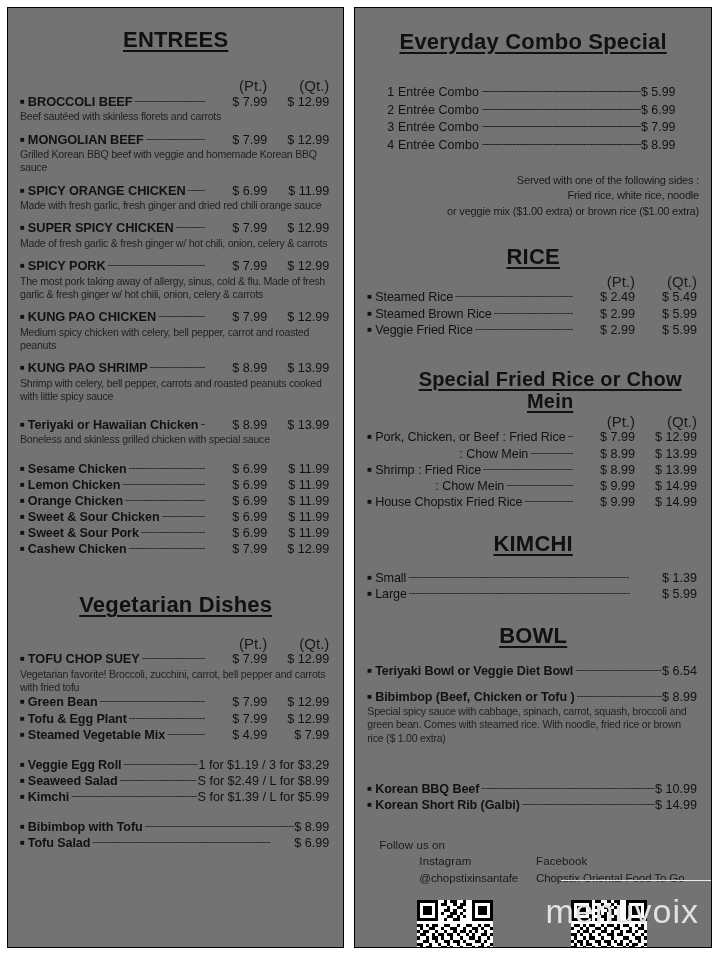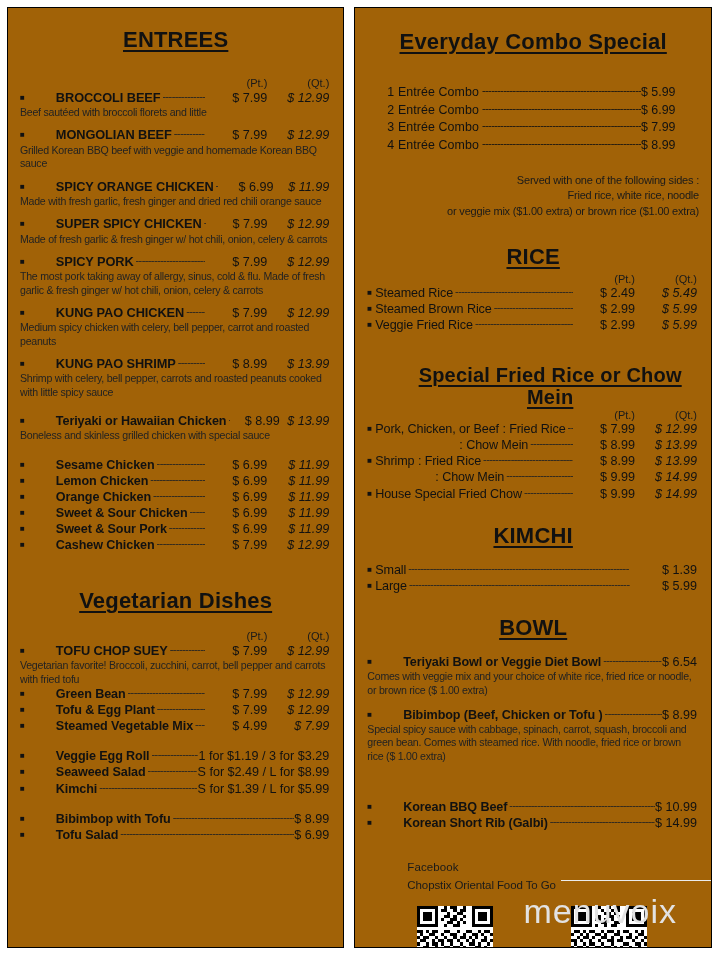--- a/index.html
+++ b/index.html
@@ -21,21 +21,21 @@
     display: flex;
     box-sizing: border-box;
     padding: 7px 8px 12px 7px;
     gap: 10px;
   }
   .panel {
     border: 1.6px solid #000;
     box-sizing: border-box;
     position: relative;
     overflow: hidden;
-    background: #a16207;
+    background: #737373;
   }
   .panel-left { width: 348px; padding: 8px 12px 0 12px; }
   .panel-right { width: 369px; padding: 8px 12px 0 12px; }
 
   
   h2.section-title {
     font-size: 21px;
     font-weight: bold;
     text-align: center;
     text-decoration: underline;
@@ -55,21 +55,21 @@
   .spacer-14 { height: 14px; }
   .spacer-18 { height: 18px; }
   .spacer-22 { height: 22px; }
   .spacer-26 { height: 26px; }
   .spacer-30 { height: 30px; }
   .spacer-36 { height: 36px; }
 
   
   .ptqt {
     display: flex;
-    font-size: 11px;
+    font-size: 15px;
     line-height: 1.05;
     color: #1a1a1a;
   }
   .ptqt .grow { flex: 1; }
   .ptqt .c1 { width: 62px; text-align: right; }
   .ptqt .c2 { width: 62px; text-align: right; padding-right: 2px; }
 
   
   .row {
     display: flex;
@@ -81,35 +81,34 @@
   .row .bullet {
     font-size: 8px;
     line-height: 1;
     margin-right: 3px;
     position: relative;
     top: -2px;
   }
   .row .nm {
     font-weight: bold;
     letter-spacing: -0.1px;
-    margin-left: 28px;
   }
   .row .nm-plain { font-weight: normal; letter-spacing: -0.1px; }
   .row .lead {
     flex: 1;
     overflow: hidden;
     font-size: 11px;
     letter-spacing: -0.6px;
     padding: 0 2px;
     position: relative;
     top: -2px;
     color: #222;
   }
   .row .p1 { width: 62px; text-align: right; font-size: 12.6px; }
-  .row .p2 { width: 62px; text-align: right; font-size: 12.6px; padding-right: 2px; font-style: italic; }
+  .row .p2 { width: 62px; text-align: right; font-size: 12.6px; padding-right: 2px; }
   .row .psingle { text-align: left; font-size: 12.6px; padding-right: 2px; white-space: nowrap; }
   .row.caps .nm { font-size: 12.8px; }
 
   .desc {
     font-size: 10.6px;
     line-height: 1.26;
     color: #222;
     letter-spacing: -0.25px;
     margin: 0;
     padding-right: 4px;
@@ -171,21 +170,21 @@
     gap: 78px;
   }
   .qr {
     width: 76px;
     height: 76px;
     image-rendering: pixelated;
   }
 
   .watermark {
     position: absolute;
-    right: 34px;
+    right: 12px;
     bottom: 16px;
     font-size: 34px;
     color: #e2e2e2;
     letter-spacing: 1px;
     font-family: "Liberation Sans", sans-serif;
     pointer-events: none;
     user-select: none;
   }
   .wm-line {
     position: absolute;
@@ -215,21 +214,21 @@
 
     <div>
 
       <div class="row caps">
         <span class="bullet">■</span>
         <span class="nm">BROCCOLI BEEF</span>
         <span class="lead">----------------------------------------------------------</span>
         <span class="p1">$ 7.99</span>
         <span class="p2">$  12.99</span>
       </div>
-      <p class="desc">Beef sautéed with broccoli florets and little</p>
+      <p class="desc">Beef sautéed with skinless florets and carrots</p>
       <div class="spacer-8"></div>
 
       <div class="row caps">
         <span class="bullet">■</span>
         <span class="nm">MONGOLIAN BEEF</span>
         <span class="lead">----------------------------------------------------------</span>
         <span class="p1">$ 7.99</span>
         <span class="p2">$  12.99</span>
       </div>
       <p class="desc">Grilled Korean BBQ beef with veggie and homemade Korean BBQ sauce</p>
@@ -528,21 +527,21 @@
         <span class="p2">$ 13.99</span>
       </div>
       <div class="row indent-sm">
         <span class="nm-plain">: Chow Mein</span>
         <span class="lead">----------------------------------------------------------</span>
         <span class="p1">$ 9.99</span>
         <span class="p2">$ 14.99</span>
       </div>
       <div class="row">
         <span class="bullet">■</span>
-        <span class="nm-plain">House Special Fried Chow</span>
+        <span class="nm-plain">House Chopstix Fried Rice</span>
         <span class="lead">----------------------------------------------------------</span>
         <span class="p1">$ 9.99</span>
         <span class="p2">$ 14.99</span>
       </div>
     </div>
 
     <div class="spacer-22"></div>
     <h2 class="section-title title-xl">KIMCHI</h2>
     <div class="spacer-14"></div>
 
@@ -565,21 +564,20 @@
     <h2 class="section-title title-xl">BOWL</h2>
     <div class="spacer-14"></div>
 
     <div>
       <div class="row">
         <span class="bullet">■</span>
         <span class="nm">Teriyaki  Bowl or Veggie Diet Bowl</span>
         <span class="lead">----------------------------------------------------------</span>
         <span class="psingle">$ 6.54</span>
       </div>
-      <p class="desc">Comes with veggie mix and your choice of white rice, fried rice or noodle, or brown rice ($ 1.00 extra)</p>
 
       <div class="spacer-10"></div>
 
       <div class="row">
         <span class="bullet">■</span>
         <span class="nm">Bibimbop  (Beef, Chicken or Tofu )</span>
         <span class="lead">----------------------------------------------------------</span>
         <span class="psingle">$ 8.99</span>
       </div>
       <p class="desc">Special spicy sauce with cabbage, spinach, carrot, squash, broccoli and green bean. Comes with steamed rice. With noodle, fried rice or brown rice ($ 1.00 extra)</p>
@@ -598,21 +596,26 @@
         <span class="bullet">■</span>
         <span class="nm">Korean  Short Rib (Galbi)</span>
         <span class="lead">------------------------------------------------------------------------</span>
         <span class="psingle">$ 14.99</span>
       </div>
     </div>
 
     <div class="spacer-26"></div>
 
     <div class="social-wrap">
+      <div class="social-head">Follow us on</div>
       <div class="social-grid">
+        <div class="social-col-a">
+          <div class="social-name">Instagram</div>
+          <div class="social-handle">@chopstixinsantafe</div>
+        </div>
         <div class="social-col-b">
           <div class="social-name">Facebook</div>
           <div class="social-handle">Chopstix Oriental Food To Go</div>
         </div>
       </div>
 
       <div class="qr-row">
         <svg class="qr" viewBox="0 0 25 25" shape-rendering="crispEdges">
           <rect width="25" height="25" fill="#fff"></rect>
           <g fill="#000">

